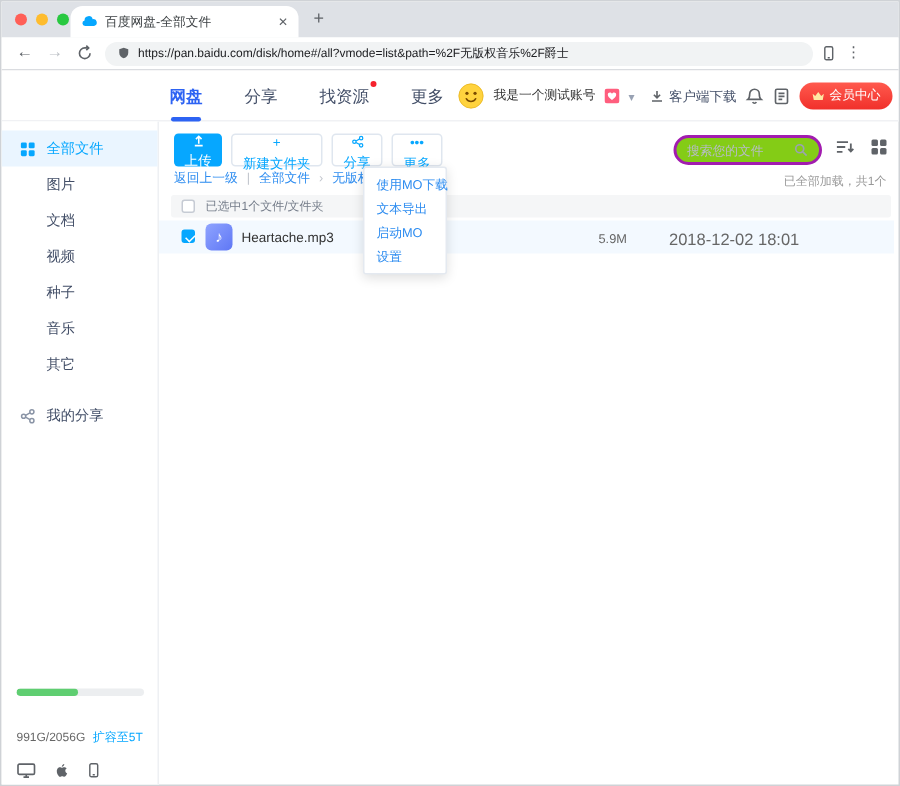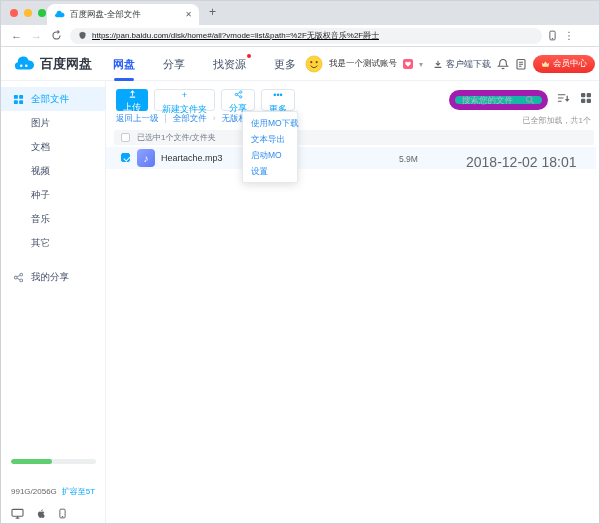--- a/index.html
+++ b/index.html
@@ -13,21 +13,21 @@
   .light.red{background:#ff5f57}.light.yellow{background:#febc2e}.light.green{background:#28c840}
   .tab{position:absolute;left:46px;top:3px;width:152px;height:21px;background:#fff;border-radius:8px 8px 0 0;display:flex;align-items:center;padding:0 7px;gap:5px;}
   .favicon{width:11px;height:11px;color:#06a7ff;flex:0 0 auto;display:flex;}
   .tab-title{font-size:8.5px;color:#3c4043;white-space:nowrap;overflow:hidden;flex:1;}
   .tab-close{font-size:8px;color:#5f6368;cursor:default;}
   .newtab{position:absolute;left:208px;top:4px;font-size:12px;color:#5f6368;}
   .urlbar{position:absolute;left:0;top:24px;width:600px;height:22px;background:#fff;border-bottom:1px solid #dadce0;display:flex;align-items:center;}
   .navbtns{display:flex;gap:9px;margin-left:10px;color:#5f6368;font-size:11px;align-items:center;line-height:1;}
   .navbtn.fwd{color:#bdc1c6}
   .reload-icon{display:flex;color:#5f6368;}
-  .urlfield{margin-left:8px;width:472px;height:16px;background:#f1f3f4;border-radius:8px;display:flex;align-items:center;padding:0 8px;gap:5px;overflow:hidden;text-decoration:underline;}
+  .urlfield{margin-left:8px;width:472px;height:16px;background:#f1f3f4;border-radius:8px;display:flex;align-items:center;padding:0 8px;gap:5px;overflow:hidden;}
   .shield-icon{display:flex;color:#5f6368;flex:0 0 auto;}
   .urltext{font-size:8px;color:#202124;white-space:nowrap;overflow:hidden;}
   .chromeicons{margin-left:7px;display:flex;gap:8px;color:#5f6368;align-items:center;font-size:10px;line-height:1;}
 
   
   .appheader{position:absolute;left:0;top:46px;width:600px;height:34px;background:#fff;border-bottom:1px solid #f0f1f4;}
   .logo{position:absolute;left:12px;top:6px;display:flex;align-items:center;gap:5px;}
   .logo-icon{width:22px;height:22px;color:#06a7ff;display:flex;}
   .logo-text{font-size:13px;font-weight:bold;color:#333a45;}
   .mainnav{position:absolute;left:112px;top:0;height:34px;display:flex;gap:28px;align-items:center;}
@@ -59,40 +59,40 @@
   .srow{margin-top:22px;font-size:8px;color:#666;display:flex;gap:5px;white-space:nowrap;align-items:baseline;}
   .supgrade{color:#06a7ff;cursor:pointer;}
   .devices{position:absolute;left:10px;bottom:6px;display:flex;gap:12px;color:#9aa0a6;align-items:center;}
 
   
   .toolbar{position:absolute;left:115px;top:88px;height:22px;display:flex;gap:6px;align-items:center;}
   .btn{height:22px;display:flex;align-items:center;gap:3px;font-size:9px;border-radius:3px;padding:0 7px;cursor:pointer;white-space:nowrap;flex-direction:column;}
   .btn.primary{background:#06a7ff;color:#fff;}
   .btn.outline{background:#fff;border:1px solid #dfe6ef;color:#06a7ff;}
   .bicon{display:flex;}
-  .search{position:absolute;left:448px;top:89px;width:99px;height:20px;border:6px solid #a21caf;border-radius:10px;display:flex;align-items:center;padding:0 7px;gap:4px;background:#14b8a6;}
+  .search{position:absolute;left:448px;top:89px;width:99px;height:20px;border:2px solid #a21caf;border-radius:10px;display:flex;align-items:center;padding:0 7px;gap:4px;background:#84cc16;}
   .search input{border:0;outline:0;flex:1;min-width:0;font-size:8.5px;color:#333;background:transparent;font-family:"Liberation Sans",sans-serif;}
   .search input::placeholder{color:#b6bcc6;}
   .search-icon{display:flex;color:#9aa3b0;flex:0 0 auto;}
   .viewicons{position:absolute;left:556px;top:91px;display:flex;gap:10px;color:#51607a;}
   .crumbrow{position:absolute;left:115px;top:112px;height:13px;display:flex;align-items:flex-start;gap:6px;font-size:8.5px;white-space:nowrap;}
   .crumb-link{color:#2d8cf0;cursor:pointer;}
   .crumb-sep{color:#c0c4cc;}
   .crumb-cur{color:#666;}
   .loadstatus{position:absolute;right:8px;top:114px;font-size:8px;color:#999;}
   .selbar{position:absolute;left:113px;top:129px;width:480px;height:15px;background:#f5f6f7;border-radius:2px;display:flex;align-items:center;gap:7px;padding-left:7px;font-size:8px;color:#757d8a;}
   .cb{width:9px;height:9px;border:1px solid #c6cbd4;border-radius:2px;background:#fff;flex:0 0 auto;cursor:pointer;}
   .cb.checked{background:#06a7ff;border-color:#06a7ff;position:relative;}
   .cb.checked::after{content:"";position:absolute;left:2.5px;top:0.5px;width:2.5px;height:5px;border:solid #fff;border-width:0 1.5px 1.5px 0;transform:rotate(45deg);}
   .filerow{position:absolute;left:105px;top:146px;width:490px;height:22px;background:#f3f9ff;}
   .filerow .cb{position:absolute;left:15px;top:6px;}
   .fileicon{position:absolute;left:31px;top:2px;width:18px;height:18px;border-radius:4px;background:linear-gradient(135deg,#8fa4ff,#5f77f5);color:#fff;font-size:10px;display:flex;align-items:center;justify-content:center;}
   .filename{position:absolute;left:55px;top:6px;font-size:9px;color:#333;cursor:pointer;}
   .filesize{position:absolute;left:293px;top:7px;font-size:8.5px;color:#666;}
-  .filedate{position:absolute;left:360px;top:7px;font-size:14px;color:#666;}
+  .filedate{position:absolute;left:340px;top:7px;font-size:11px;color:#666;}
 
   
   .dropdown{position:absolute;left:241px;top:110px;width:56px;background:#fff;border:1px solid #e4e9f0;border-radius:2px;box-shadow:0 2px 8px rgba(0,0,0,.13);padding:3px 0;z-index:9;}
   .dropitem{height:16px;line-height:16px;padding-left:8px;font-size:8.5px;color:#2d8cf0;white-space:nowrap;cursor:pointer;}
 </style>
 </head>
 <body>
 
 <div class="stage">
 
@@ -138,30 +138,20 @@
         <svg viewBox="0 0 8 12" width="7" height="11" fill="none" stroke="currentColor" stroke-width="1.1">
             <rect x="1" y="1" width="6" height="10" rx="1.2"></rect>
             <path d="M3.2 9.5h1.6"></path>
           </svg>
       </span>
       <span>⋮</span>
     </div>
   </div>
 
   <div class="appheader">
-    <div class="logo">
-      <span class="logo-icon">
-        <svg viewBox="0 0 24 24" width="22" height="22" fill="currentColor">
-            <path d="M19 18H6a4 4 0 0 1-.8-7.9A6 6 0 0 1 17 8.3 4.5 4.5 0 0 1 19 18z"></path>
-            <circle cx="9" cy="14" r="1.4" fill="#fff"></circle>
-            <circle cx="14.5" cy="14" r="1.4" fill="#fff"></circle>
-          </svg>
-      </span>
-      <span class="logo-text">百度网盘</span>
-    </div>
     <div class="mainnav">
       <span class="navitem active">网盘</span>
       <span class="navitem">分享</span>
       <span class="navitem">
           <span>找资源</span>
           <span class="reddot"></span>
         </span>
       <span class="navitem">更多</span>
     </div>
     <div class="account">

